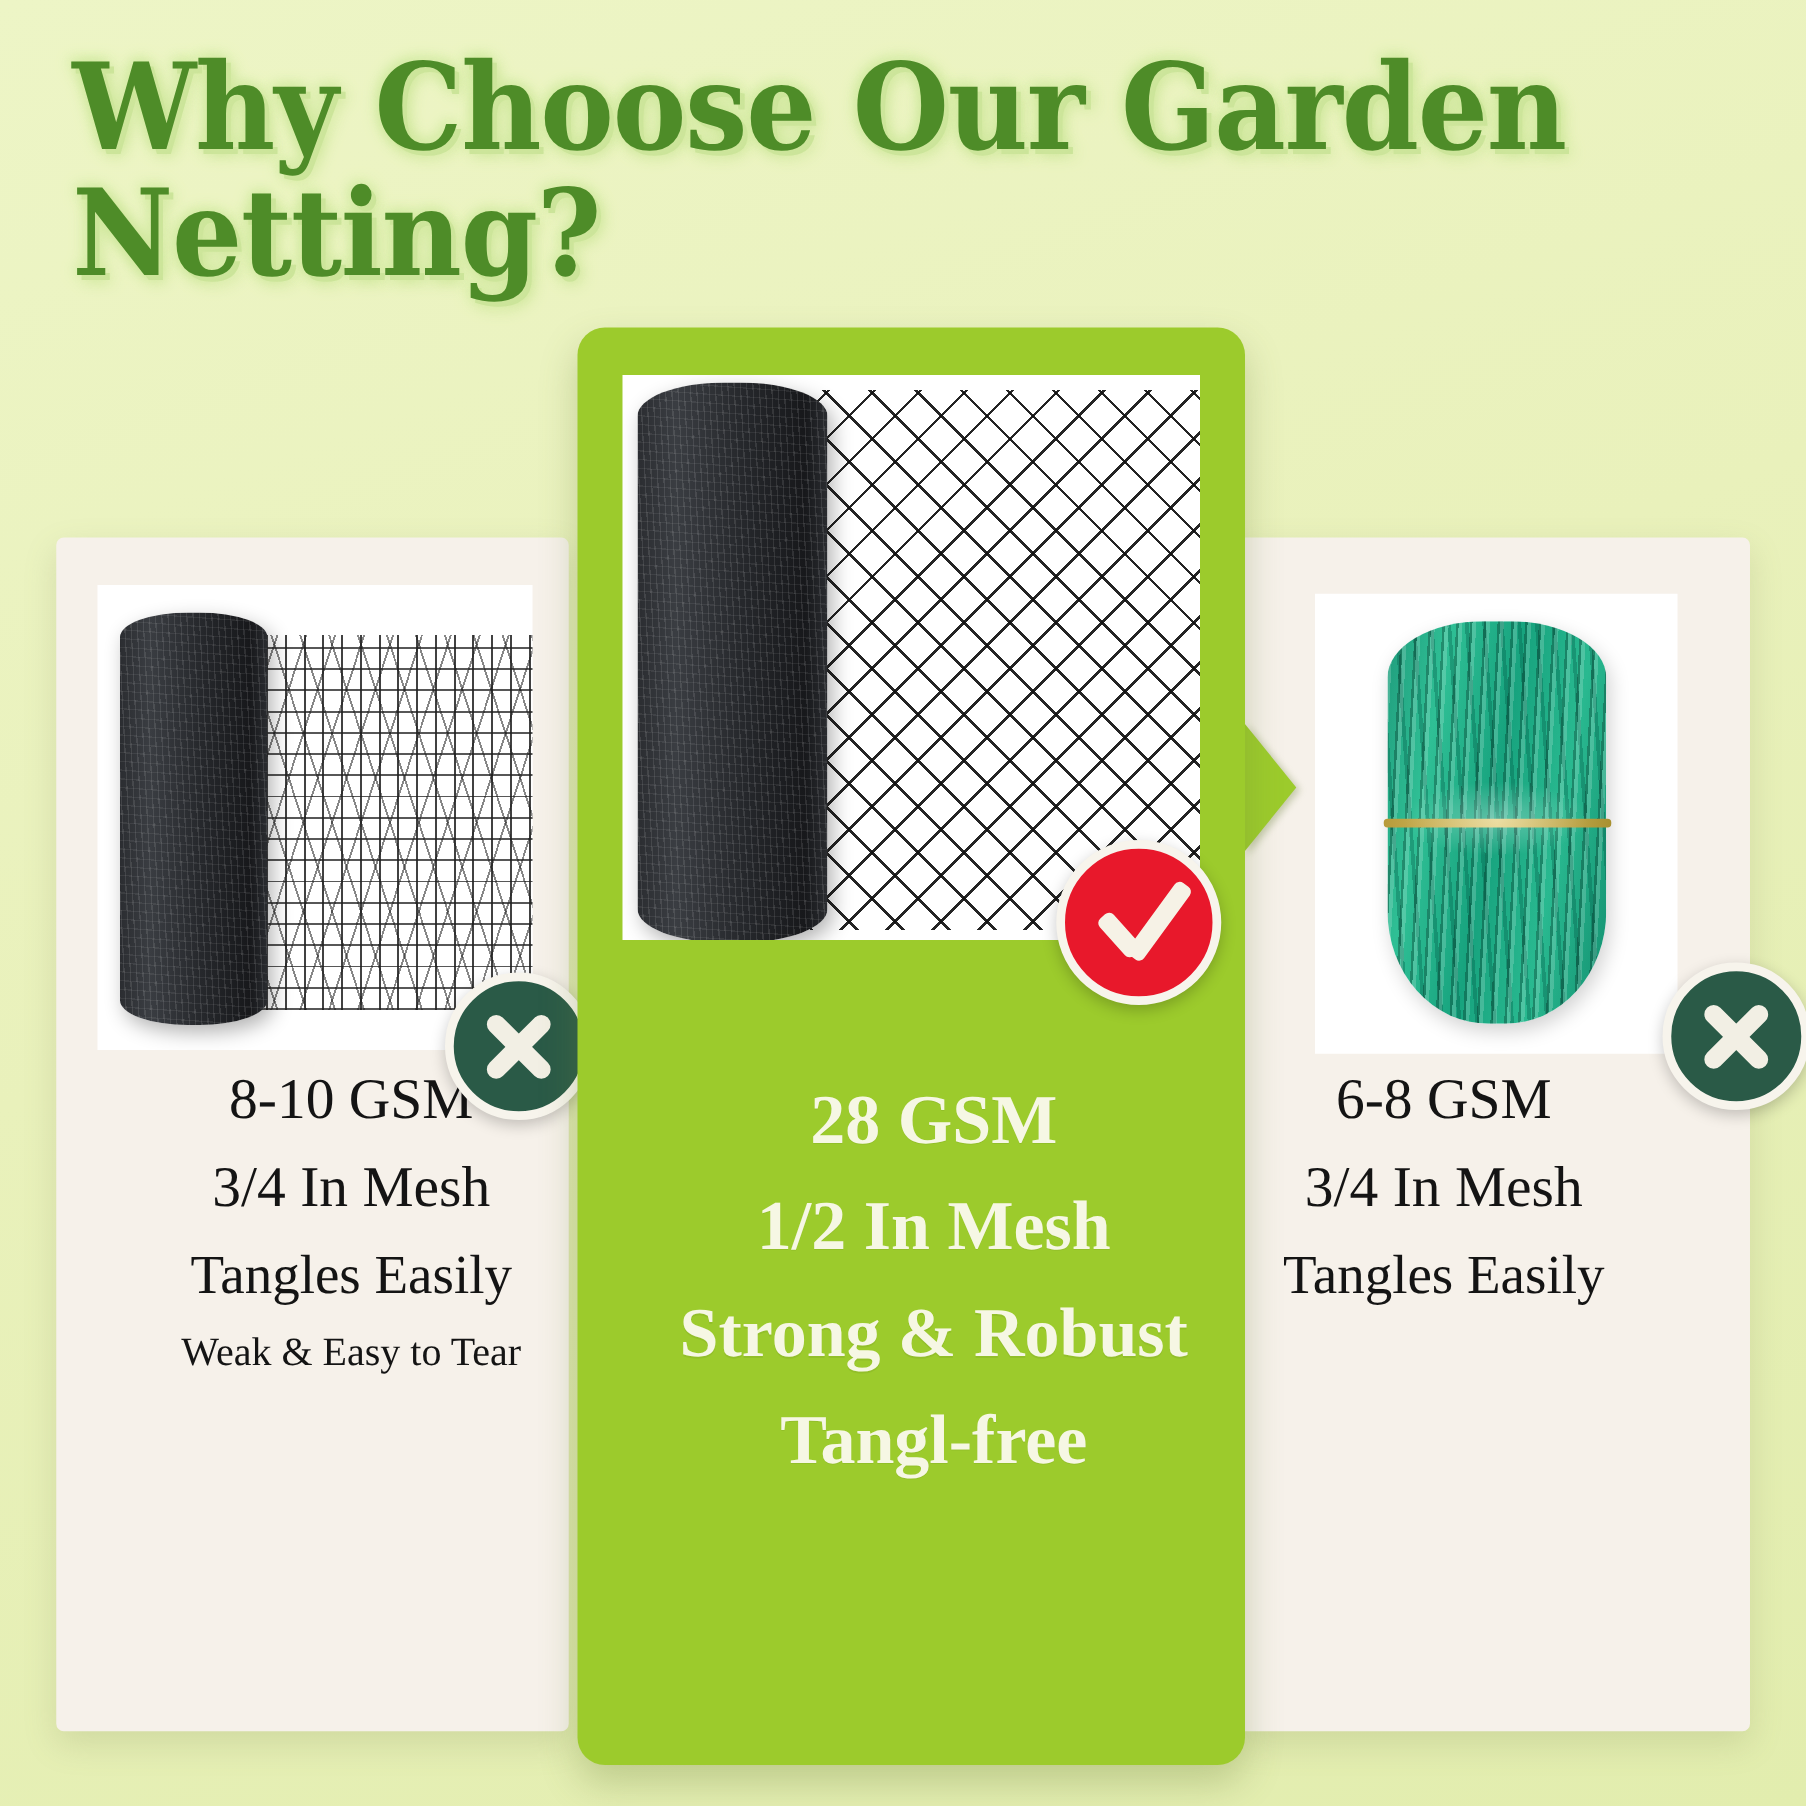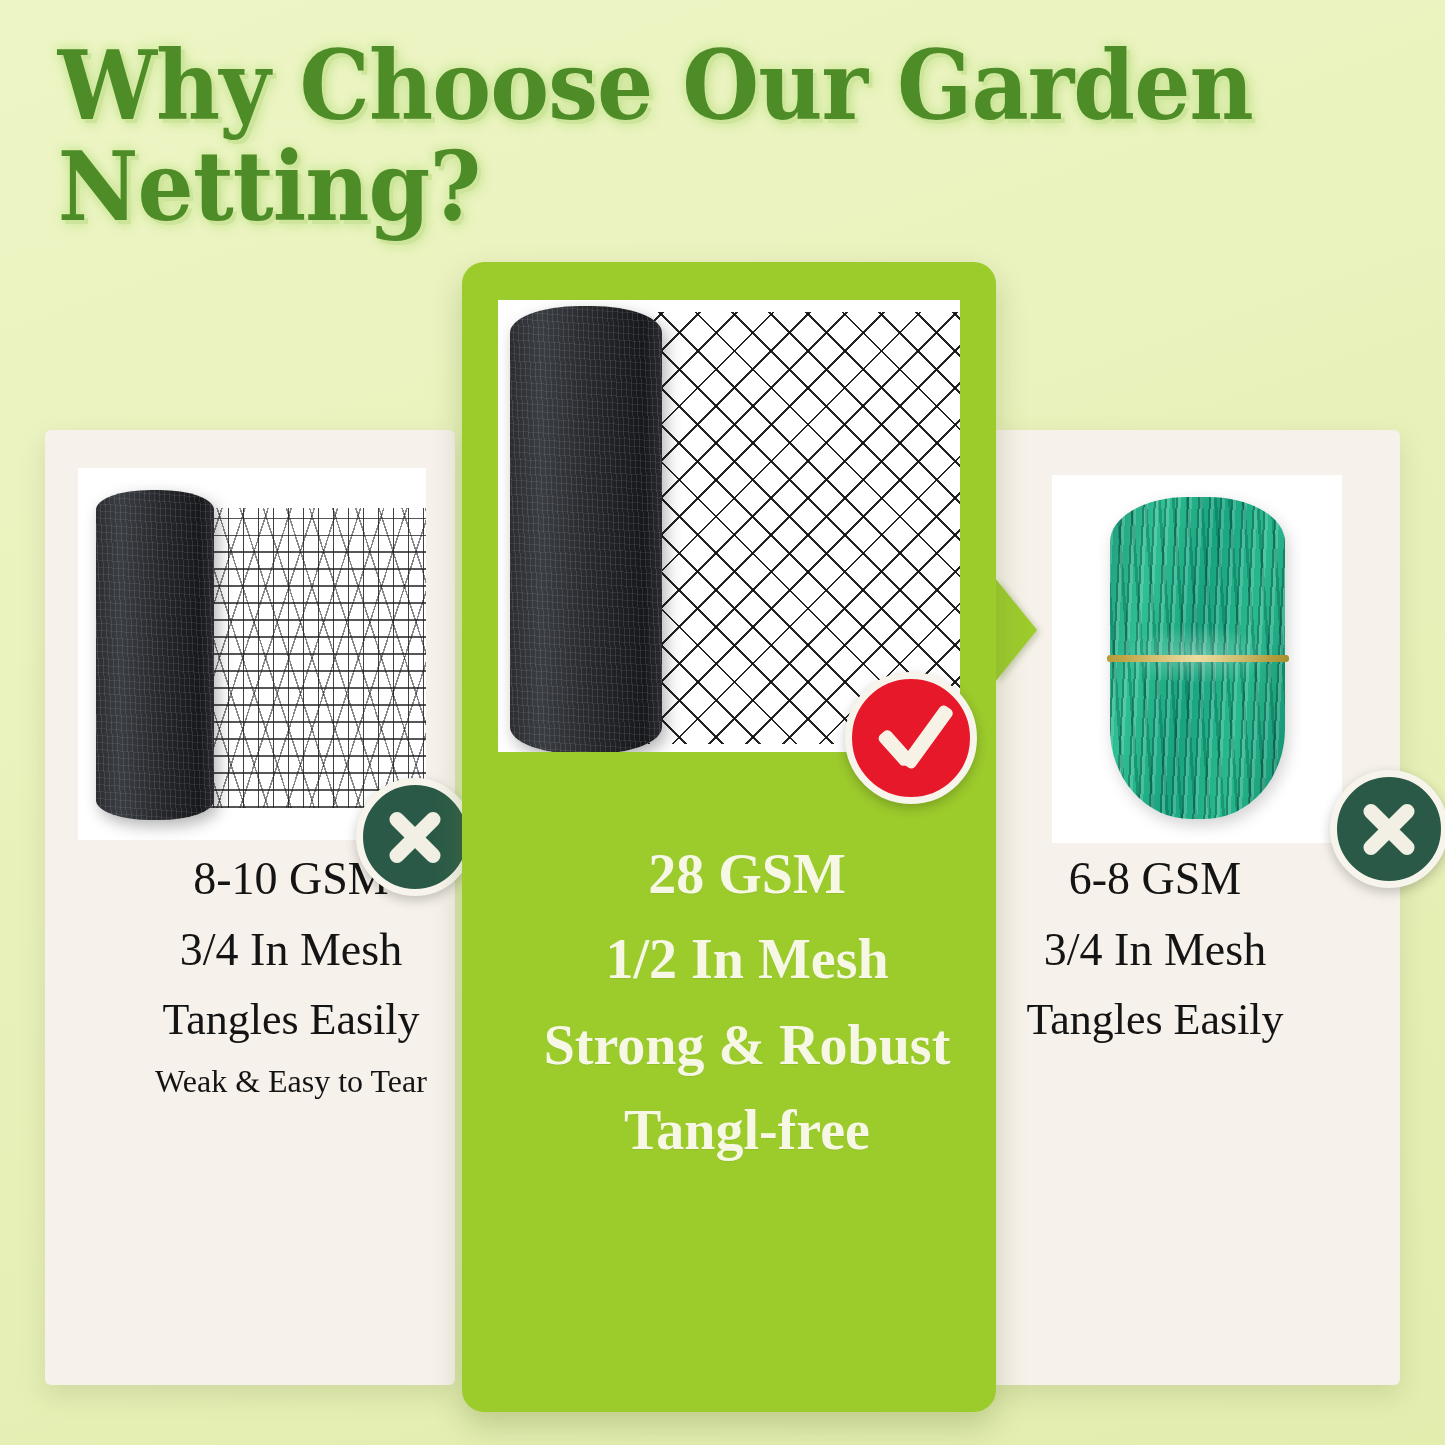--- a/index.html
+++ b/index.html
@@ -108,23 +108,23 @@
   .arrow{
     position:absolute;left:995px;top:578px;width:0;height:0;
     border-top:52px solid transparent;
     border-bottom:52px solid transparent;
     border-left:42px solid #9ccb2c;
     filter:drop-shadow(3px 2px 3px rgba(110,130,60,.35));
   }
 
   
   .feat{position:absolute;text-align:center;}
-  .feat-left{left:45px;top:855px;width:472px;padding-left:10px;}
+  .feat-left{left:45px;top:855px;width:472px;}
   .feat-right{left:950px;top:855px;width:410px;}
-  .feat-center{left:462px;top:845px;width:570px;}
+  .feat-center{left:462px;top:867px;width:570px;}
 
   .feat-left p,.feat-right p{
     margin:0 0 22px 0;color:#141414;font-size:46px;line-height:1.06;
     font-family:"Liberation Serif",serif;
   }
   .feat-left p.wide,.feat-right p.wide{font-size:44px;margin-top:16px;}
   .feat-left p.tear{font-size:32px;}
 
   .feat-center p{
     margin:0 0 26px 0;color:#f6f7e4;font-size:52px;line-height:1.06;

